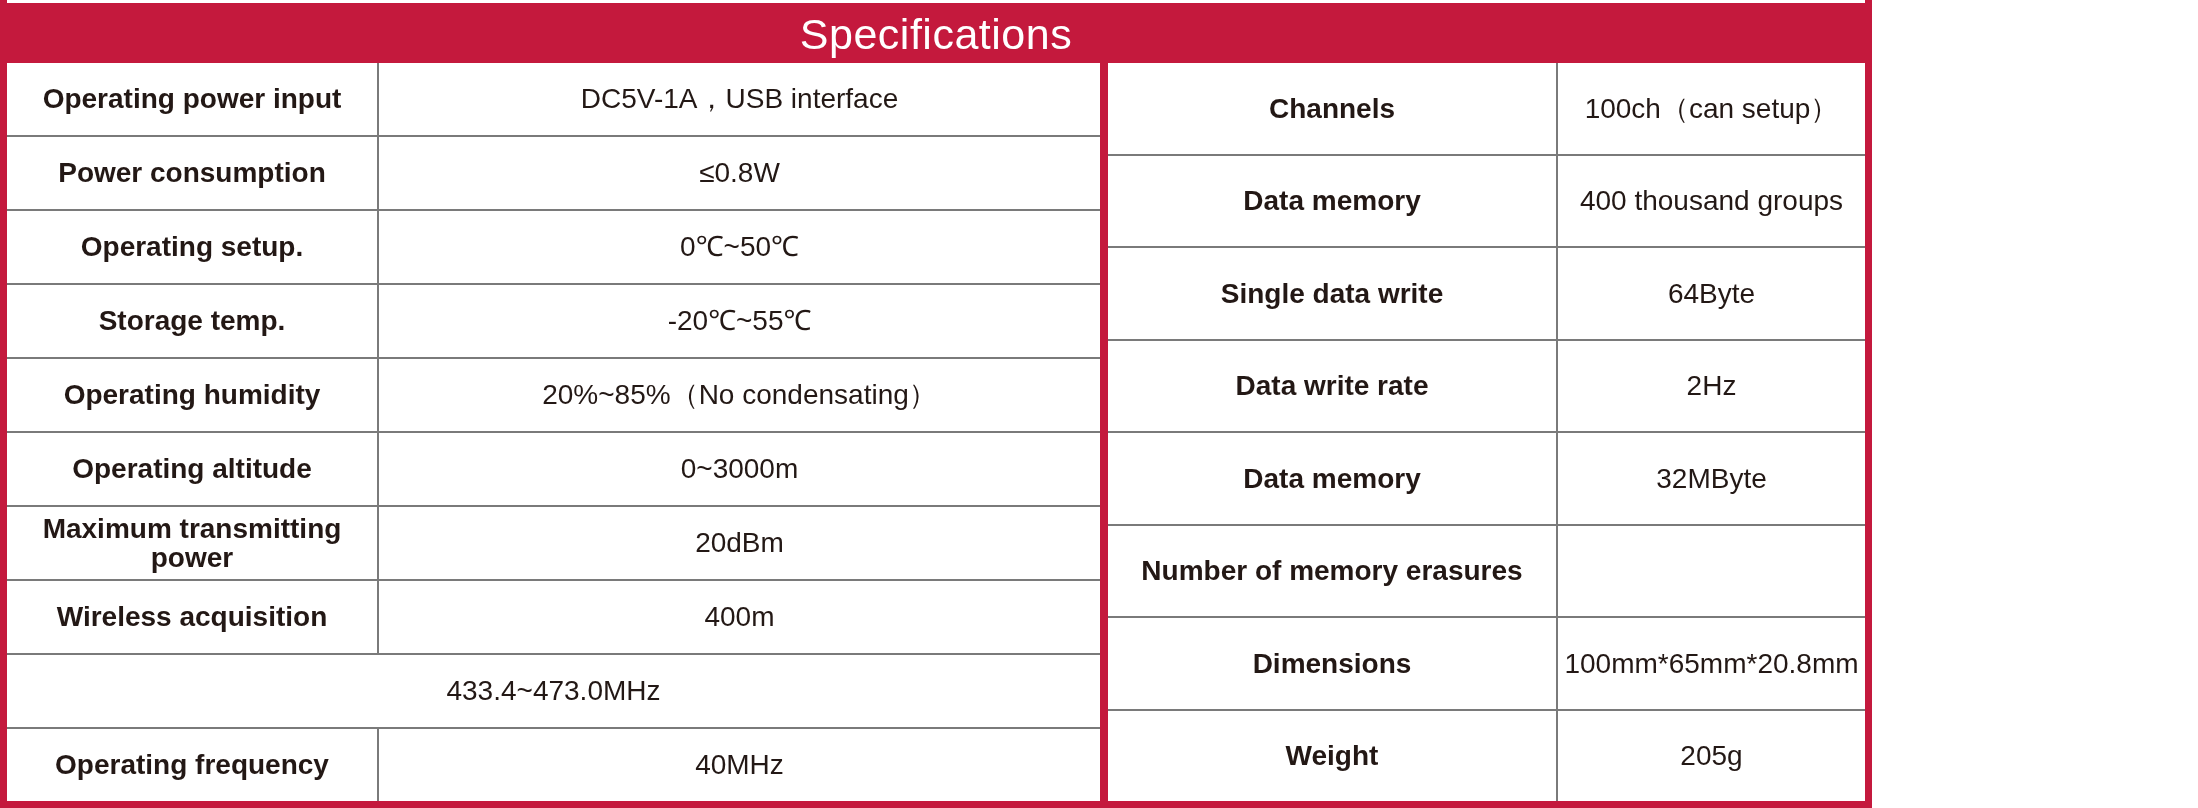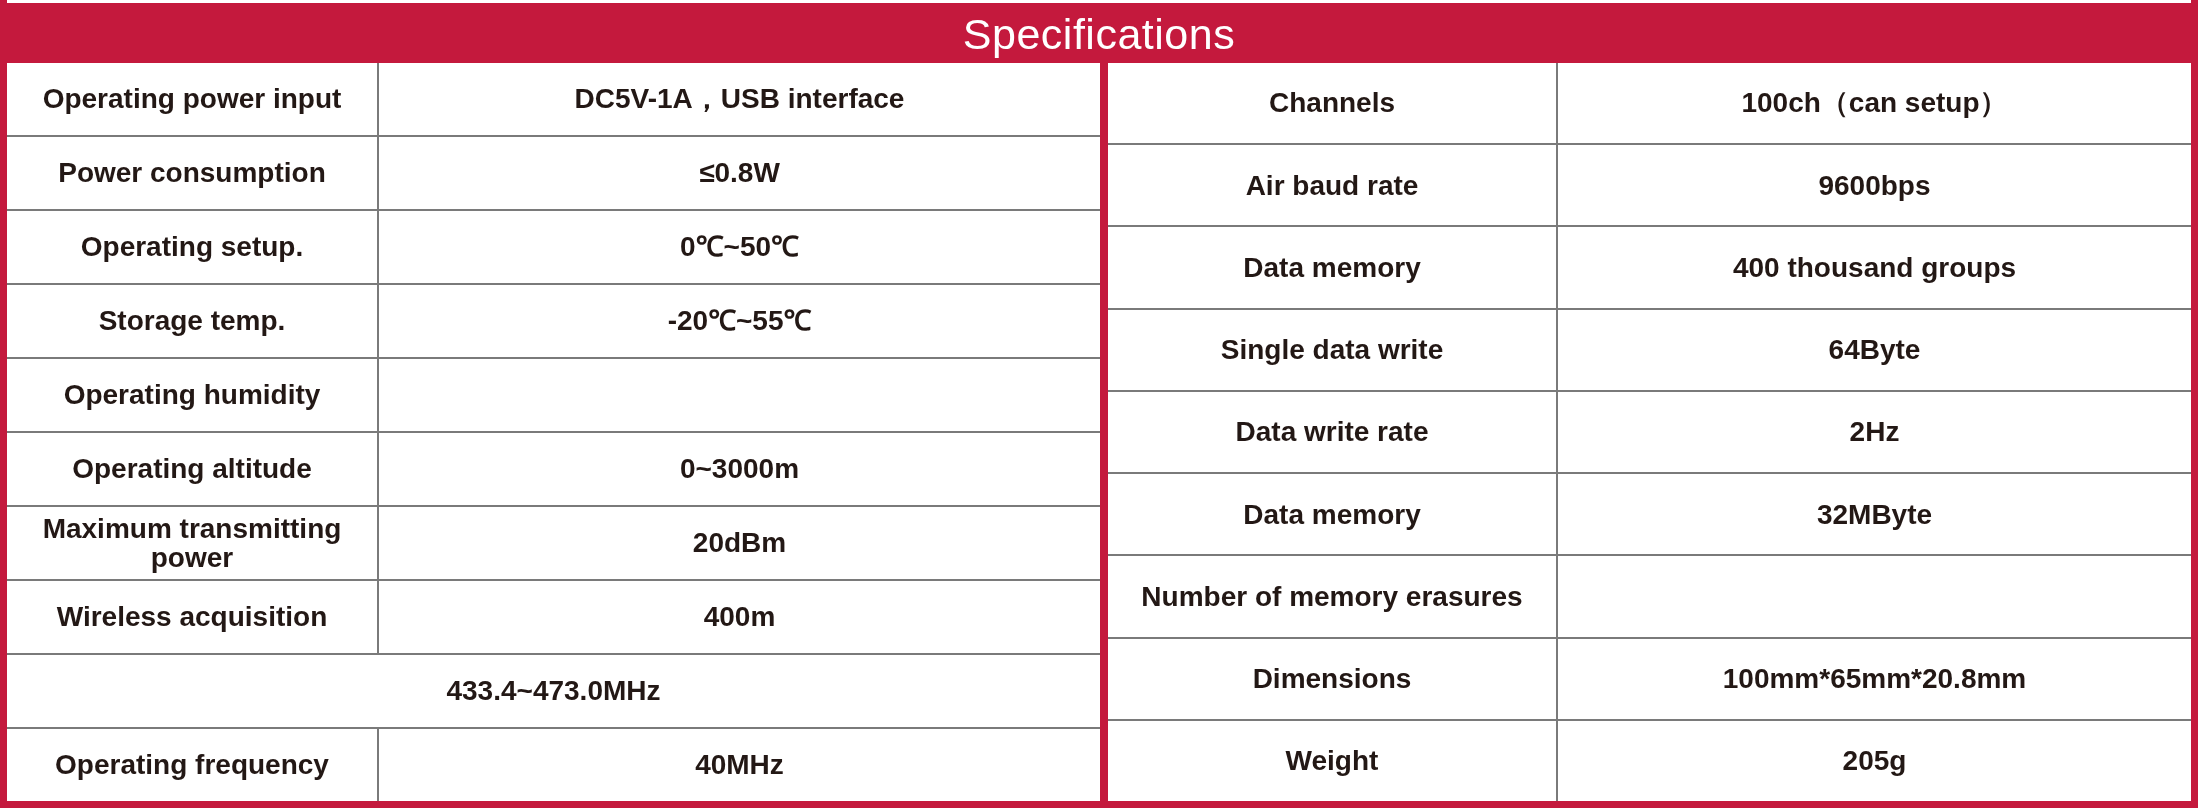--- a/index.html
+++ b/index.html
@@ -5,21 +5,21 @@
   * { box-sizing: border-box; margin: 0; padding: 0; }
 
   html, body {
     width: 2198px;
     height: 808px;
     background: #ffffff;
     font-family: "Liberation Sans", sans-serif;
   }
 
   .spec-sheet {
-    width: 2198px;
+    width: 1872px;
     height: 808px;
     background: #ffffff;
     display: flex;
     flex-direction: column;
     border-left: 7px solid #C4193D;
     border-right: 7px solid #C4193D;
     border-bottom: 7px solid #C4193D;
   }
 
   
@@ -89,21 +89,21 @@
     line-height: 1.05;
     color: #231815;
   }
 
   .cell-label {
     font-weight: bold;
     font-size: 28px;
     border-right: 2px solid #7a7a7a;
   }
   .cell-value {
-    font-weight: 700;
+    font-weight: 400;
     font-size: 28px;
   }
 
   .half-left  .cell-label { flex: 0 0 372px; }
   .half-left  .cell-value { flex: 1 1 auto; }
   .half-right .cell-label { flex: 0 0 450px; }
   .half-right .cell-value { flex: 1 1 auto; }
 </style>
 </head>
 <body>
@@ -133,20 +133,21 @@
         <div class="cell cell-value">0℃~50℃</div>
       </div>
 
       <div class="row">
         <div class="cell cell-label">Storage temp.</div>
         <div class="cell cell-value">-20℃~55℃</div>
       </div>
 
       <div class="row">
         <div class="cell cell-label">Operating humidity</div>
+        <div class="cell cell-value">20%~85%（No condensating）</div>
       </div>
 
       <div class="row">
         <div class="cell cell-label">Operating altitude</div>
         <div class="cell cell-value">0~3000m</div>
       </div>
 
       <div class="row">
         <div class="cell cell-label">Maximum transmitting power</div>
         <div class="cell cell-value">20dBm</div>
@@ -170,24 +171,20 @@
 
     <div class="center-divider"></div>
 
     <div class="half half-right">
 
       <div class="row">
         <div class="cell cell-label">Channels</div>
         <div class="cell cell-value">100ch（can setup）</div>
       </div>
 
-      <div class="row">
-        <div class="cell cell-label">Air baud rate</div>
-        <div class="cell cell-value">9600bps</div>
-      </div>
 
       <div class="row">
         <div class="cell cell-label">Data memory</div>
         <div class="cell cell-value">400 thousand groups</div>
       </div>
 
       <div class="row">
         <div class="cell cell-label">Single data write</div>
         <div class="cell cell-value">64Byte</div>
       </div>

